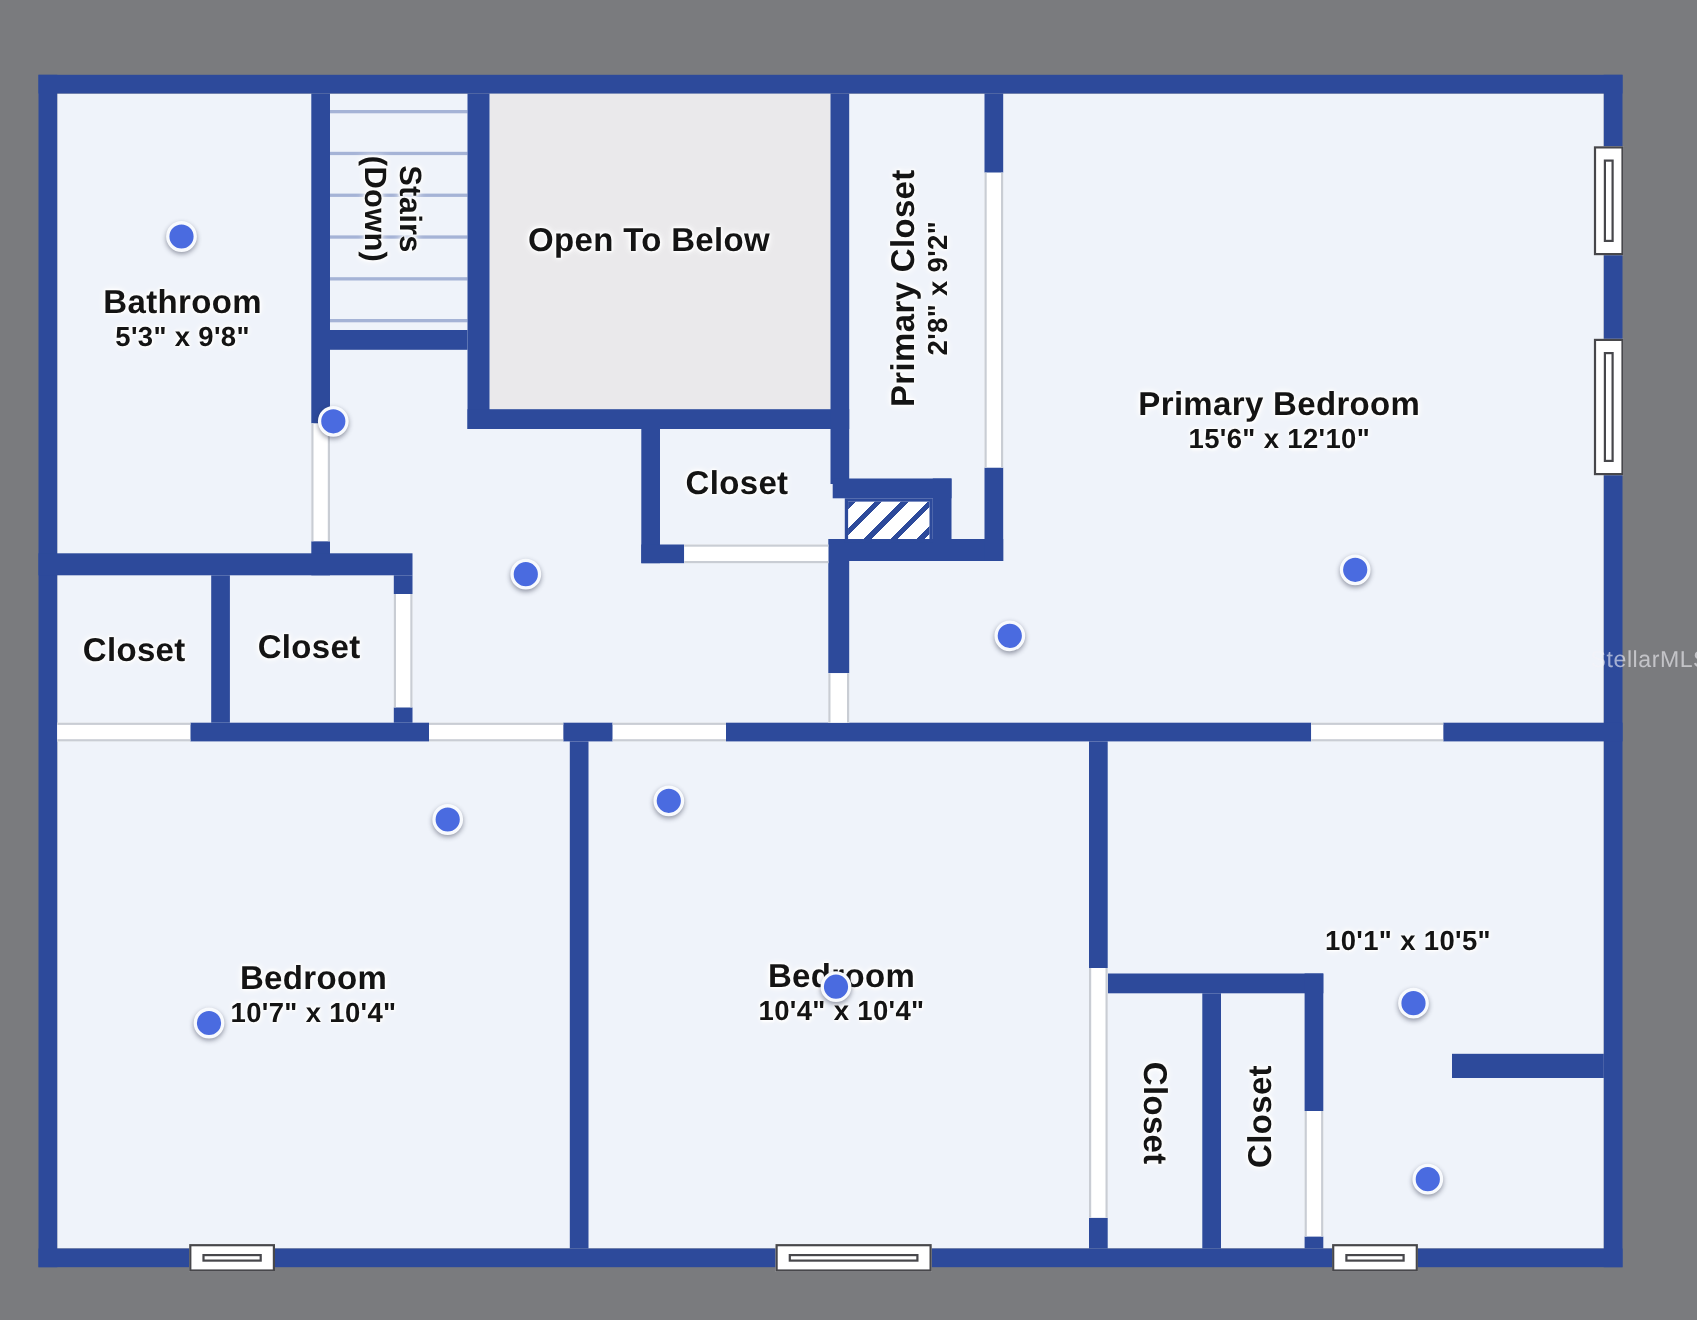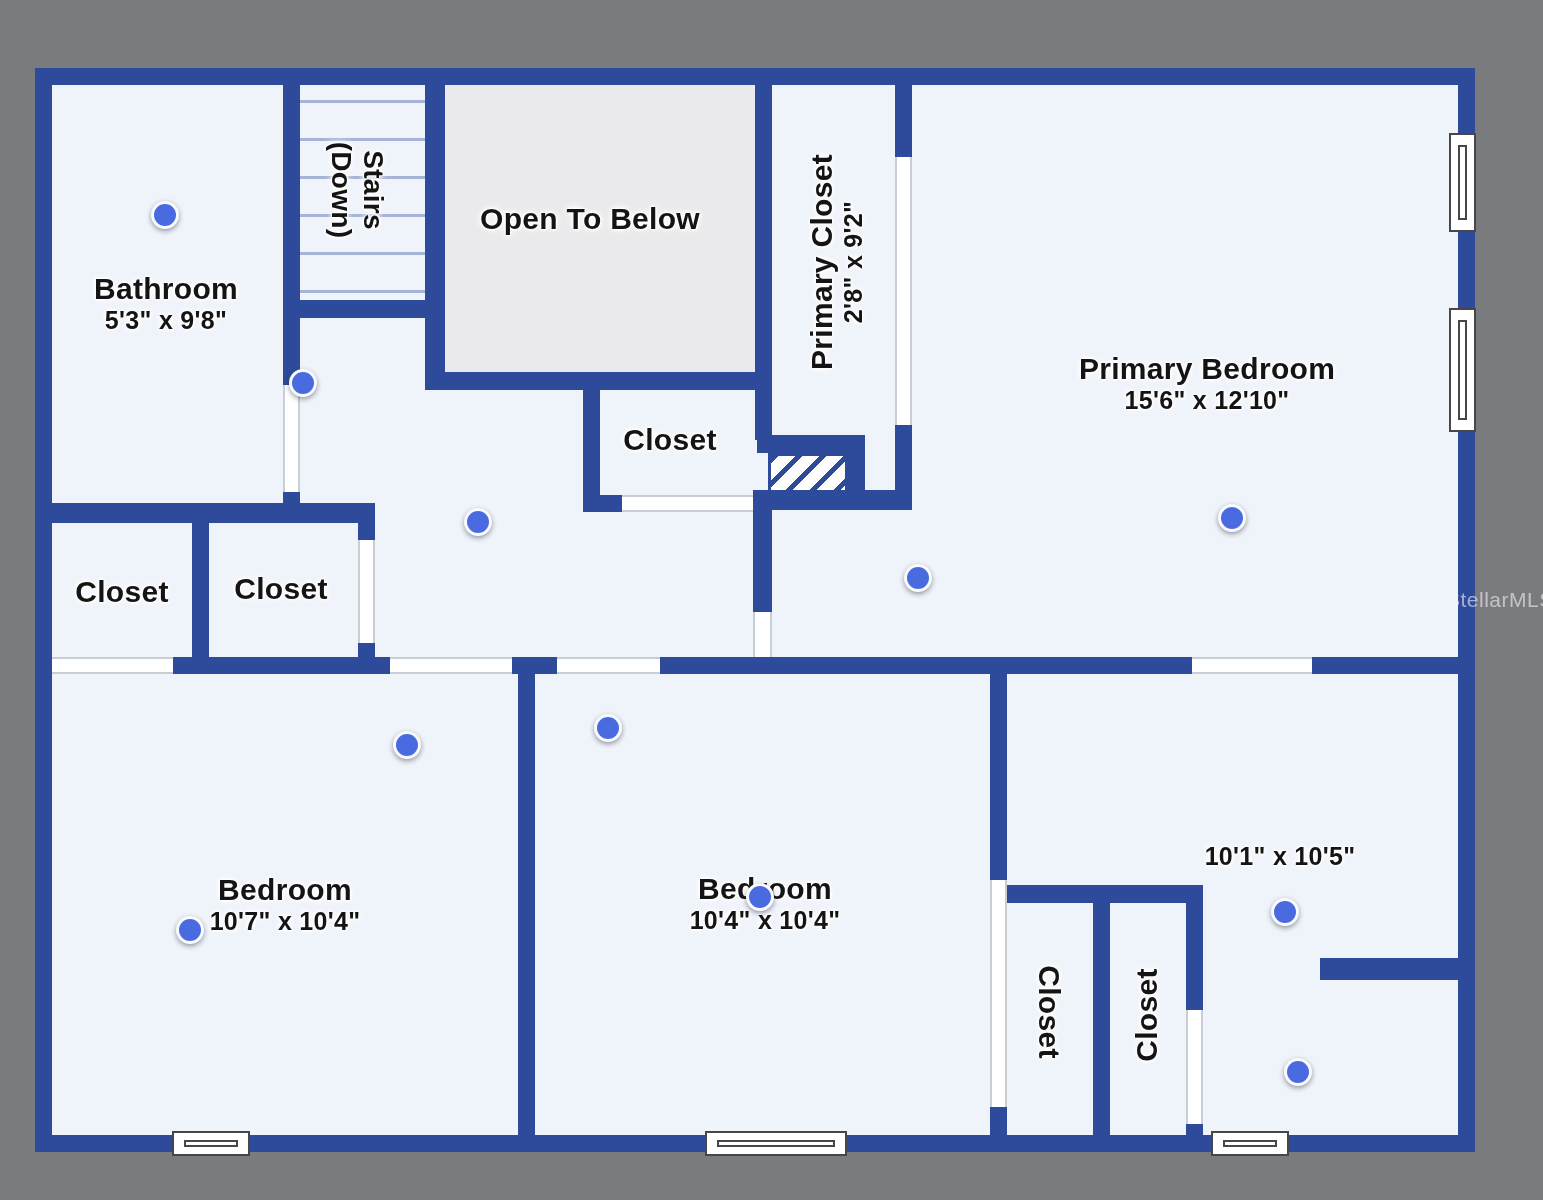--- a/index.html
+++ b/index.html
@@ -90,36 +90,36 @@
       <div class="abs window" style="left: 172px; top: 1131px; width: 78px; height: 25px;">
         <div class="pane" style="inset: 32% 10px;"></div>
       </div>
       <div class="abs window" style="left: 705px; top: 1131px; width: 142px; height: 25px;">
         <div class="pane" style="inset: 32% 10px;"></div>
       </div>
       <div class="abs window" style="left: 1211px; top: 1131px; width: 78px; height: 25px;">
         <div class="pane" style="inset: 32% 10px;"></div>
       </div>
       <div class="abs hatch" style="left: 768px; top: 453px; width: 80px; height: 40px;"></div>
-      <div class="abs label" style="left: 166px; top: 303px; transform: translate(-50%, -50%) rotate(0deg);">
+      <div class="abs label" style="left: 166px; top: 290px; transform: translate(-50%, -50%) rotate(0deg);">
         <div style="font-size: 30px;">Bathroom</div>
         <div style="font-size: 25px;">5'3" x 9'8"</div>
       </div>
       <div class="abs label" style="left: 357px; top: 190px; transform: translate(-50%, -50%) rotate(90deg);">
         <div style="font-size: 28px;">Stairs</div>
         <div style="font-size: 28px;">(Down)</div>
       </div>
       <div class="abs label" style="left: 590px; top: 219px; transform: translate(-50%, -50%) rotate(0deg);">
         <div style="font-size: 30px;">Open To Below</div>
       </div>
       <div class="abs label" style="left: 836px; top: 262px; transform: translate(-50%, -50%) rotate(-90deg);">
         <div style="font-size: 30px;">Primary Closet</div>
         <div style="font-size: 25px;">2'8" x 9'2"</div>
       </div>
-      <div class="abs label" style="left: 1163px; top: 383px; transform: translate(-50%, -50%) rotate(0deg); margin-left: 44px;">
+      <div class="abs label" style="left: 1163px; top: 383px; transform: translate(-50%, -50%) rotate(0deg);">
         <div style="font-size: 30px;">Primary Bedroom</div>
         <div style="font-size: 25px;">15'6" x 12'10"</div>
       </div>
       <div class="abs label" style="left: 670px; top: 440px; transform: translate(-50%, -50%) rotate(0deg);">
         <div style="font-size: 30px;">Closet</div>
       </div>
       <div class="abs label" style="left: 122px; top: 592px; transform: translate(-50%, -50%) rotate(0deg);">
         <div style="font-size: 30px;">Closet</div>
       </div>
       <div class="abs label" style="left: 281px; top: 589px; transform: translate(-50%, -50%) rotate(0deg);">

